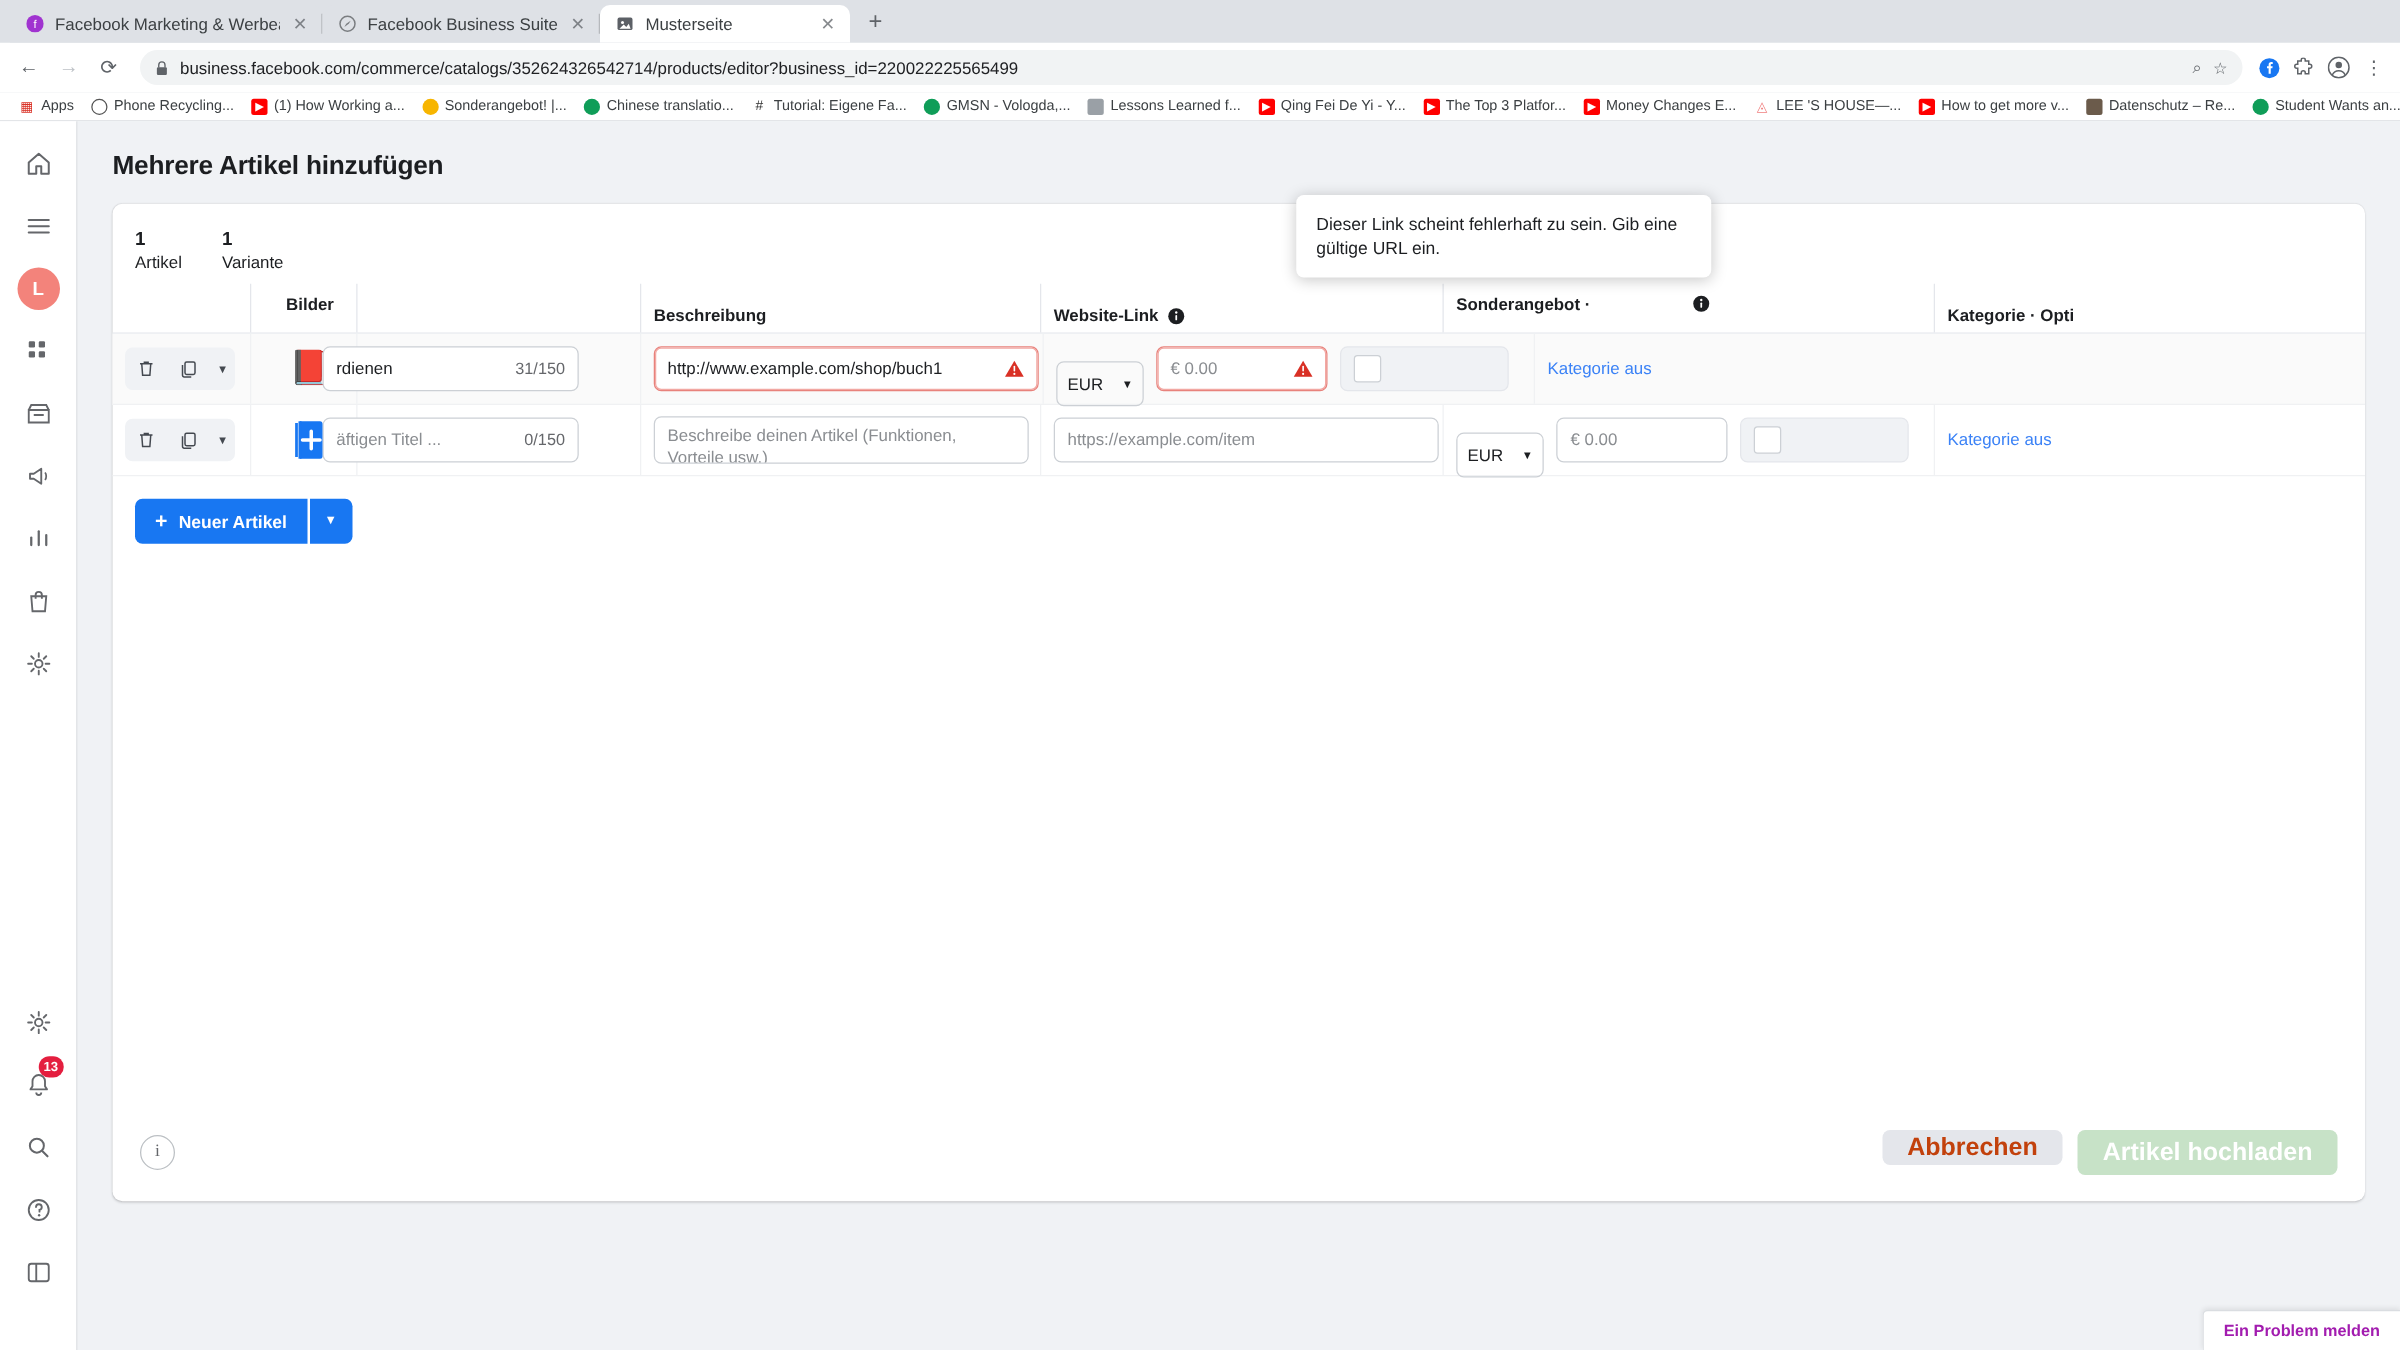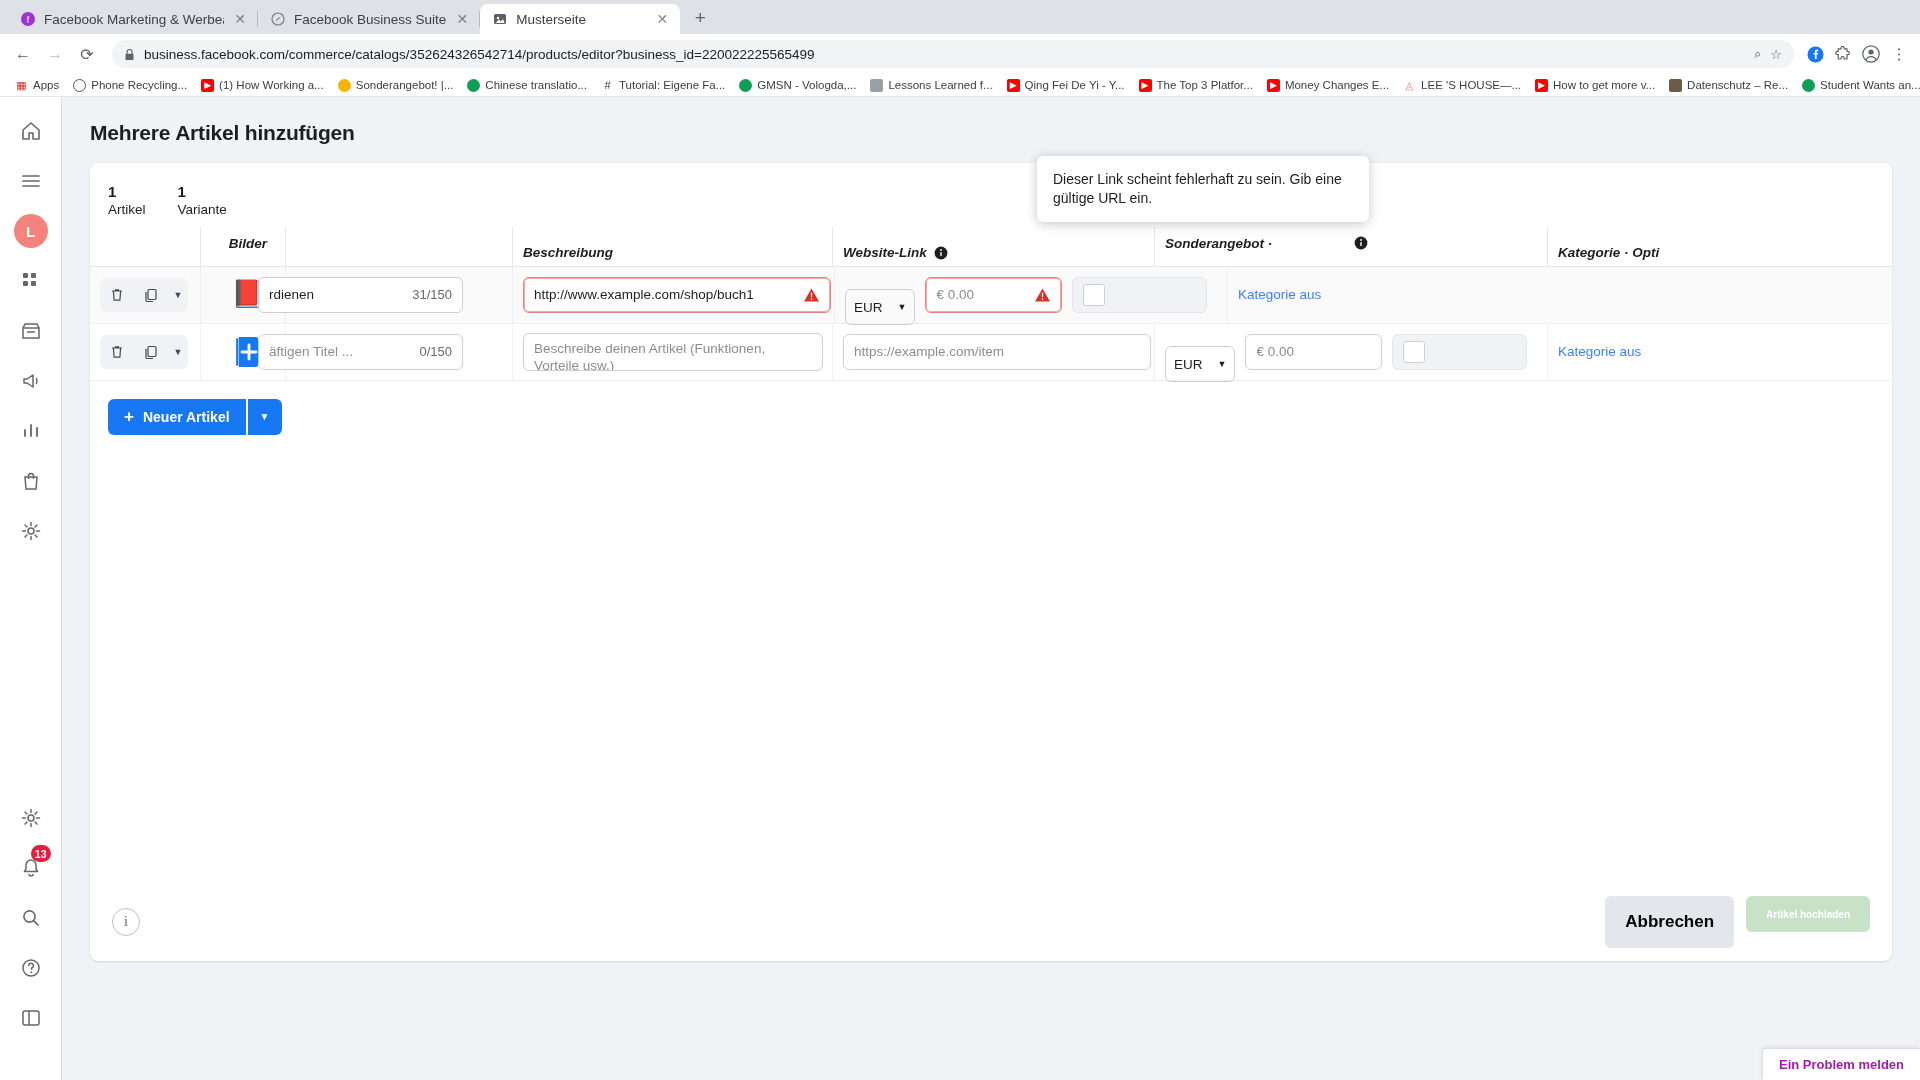--- a/index.html
+++ b/index.html
@@ -62,21 +62,21 @@
   .main { flex:1; padding:24px 0 0 28px; overflow:hidden; position:relative; }
   .page-title { font-size:21px; font-weight:bold; color:#1c1e21; margin-bottom:18px; letter-spacing:-.2px;}
   .card { background:#fff; border-radius:8px; box-shadow:0 1px 2px rgba(0,0,0,.12),0 0 1px rgba(0,0,0,.08); height:798px; position:relative; margin-right:28px; }
 
   .counts { display:flex; gap:32px; padding:20px 0 10px 18px; }
   .count-num { font-size:15px; font-weight:bold; line-height:1.25; }
   .count-lbl { font-size:13.5px; color:#1c1e21; }
 
   
   .tbl { width:100%; }
-  .thead { display:flex; border-bottom:1px solid #e4e6eb; height:40px;font-style:italic; }
+  .thead { display:flex; border-bottom:1px solid #e4e6eb; height:40px; }
   .th { font-size:13.5px; font-weight:bold; color:#1c1e21; display:flex; align-items:flex-end; padding:0 0 6px 10px; border-left:1px solid #e4e6eb; }
   .th.noborder { border-left:none; }
   .th .info { margin-left:7px; }
 
   .trow { display:flex; height:57px; align-items:center; border-bottom:1px solid #f0f1f3; }
   .trow.shaded { background:#fafafa; }
   .td { display:flex; align-items:center; height:100%; padding-left:10px; border-left:1px solid #f0f1f3; }
   .td.noborder { border-left:none; }
 
   .c-actions { width:110px; }
@@ -131,22 +131,22 @@
   }
   .btn-blue-caret {
     height:36px; width:34px; background:#1877f2; color:#fff; border-radius:0 6px 6px 0;
     display:flex; align-items:center; justify-content:center; margin-left:2px; font-size:10px;
   }
 
   
   .cardfooter { position:absolute; bottom:0; left:0; right:0; height:78px; display:flex; align-items:center; padding:0 22px; }
   .info-circle { width:28px; height:28px; border-radius:50%; border:1px solid #bcc0c4; color:#65676b; display:flex; align-items:center; justify-content:center; font-size:14px; font-family:"Liberation Serif", serif; }
   .footer-right { margin-left:auto; display:flex; gap:12px; }
-  .btn-secondary { height:52px; padding:0 20px; border-radius:6px; background:#e4e6eb; color:#000000; font-weight:bold; font-size:17px; display:flex; align-items:center; }
-  .btn-primary-disabled { height:36px; padding:0 20px; border-radius:6px; background:#c7e2c7; color:#ffffff; font-weight:bold; font-size:10px; display:flex; align-items:center; }
+  .btn-secondary { height:28px; padding:0 20px; border-radius:6px; background:#e4e6eb; color:#c2410c; font-weight:bold; font-size:20px; display:flex; align-items:center; }
+  .btn-primary-disabled { height:36px; padding:0 20px; border-radius:6px; background:#c7e2c7; color:#ffffff; font-weight:bold; font-size:20px; display:flex; align-items:center; }
 
   
   .tooltip {
     position:absolute; background:#fff; border-radius:6px; box-shadow:0 2px 12px rgba(0,0,0,.22);
     padding:14px 16px; font-size:14px; line-height:19px; color:#1c1e21; width:332px;
   }
 
   
   .report {
     position:fixed; right:0; bottom:0; background:#fff; border:1px solid #dadde1; border-right:none; border-bottom:none;

